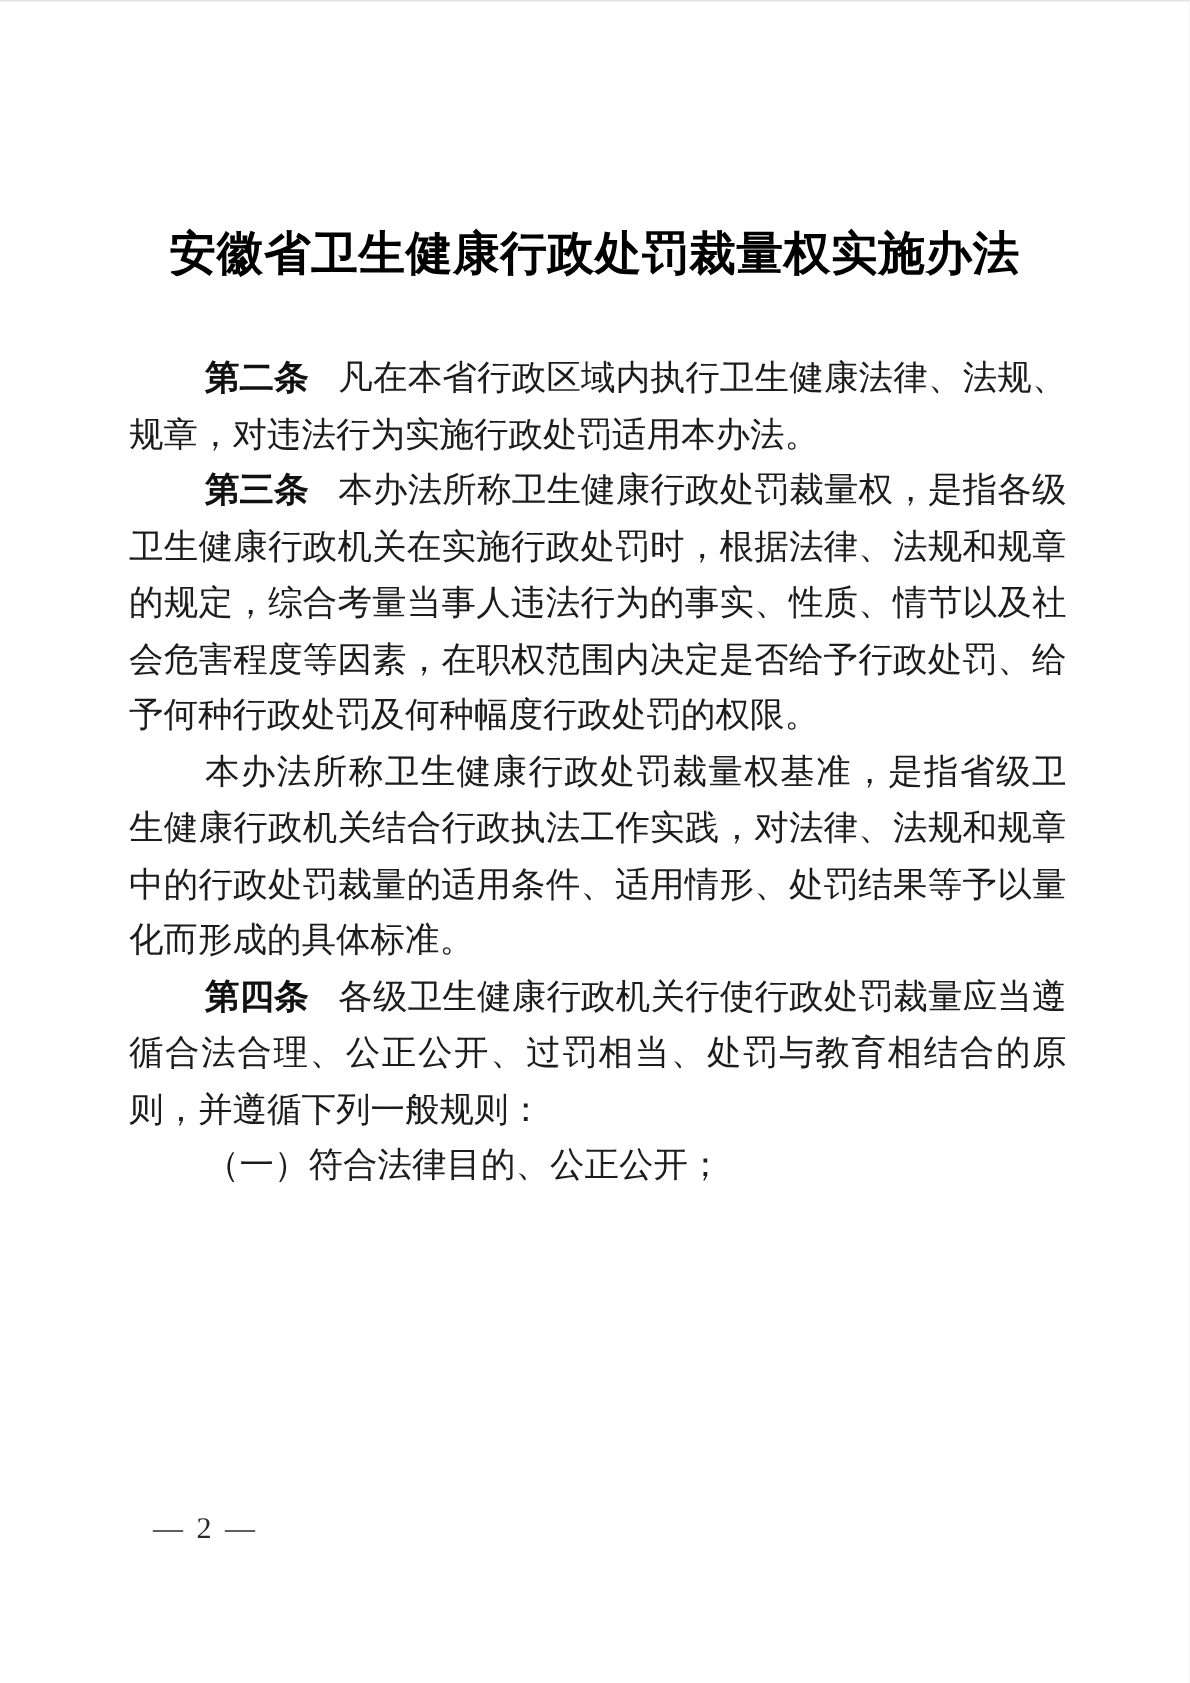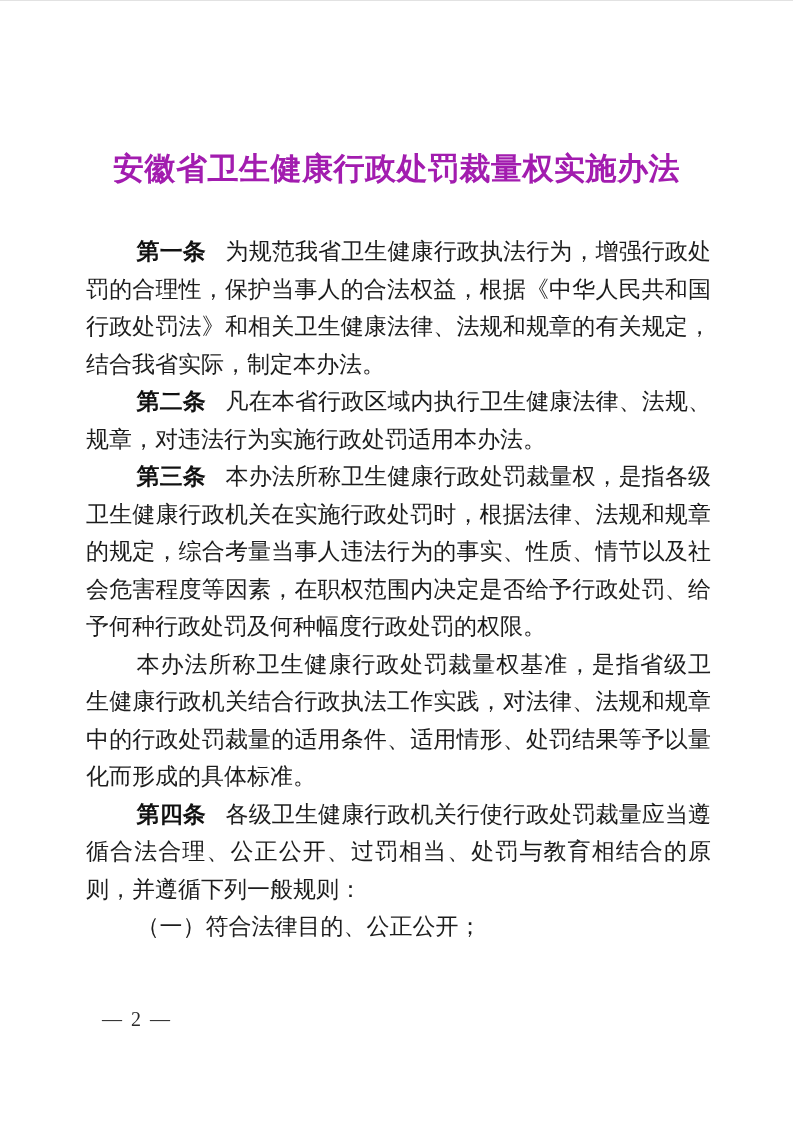--- a/index.html
+++ b/index.html
@@ -23,21 +23,21 @@
     position: absolute;
     top: 146px;
     left: 0;
     width: 100%;
     margin: 0;
     text-align: center;
     font-size: 31px;
     line-height: 44px;
     font-weight: bold;
     letter-spacing: 0.5px;
-    color: #a21caf;
+    color: #000000;
   }
   .doc-body {
     position: absolute;
     top: 232px;
     left: 86px;
     width: 625px;
     font-size: 23px;
     line-height: 37.5px;
     text-align: justify;
     text-justify: inter-ideograph;
@@ -68,21 +68,20 @@
 </style>
 </head>
 <body>
 
 <div class="page">
 
   <h1 class="doc-title">安徽省卫生健康行政处罚裁量权实施办法</h1>
 
   <div class="doc-body">
 
-    <p><span class="article-label">第一条</span><span>为规范我省卫生健康行政执法行为，增强行政处罚的合理性，保护当事人的合法权益，根据《中华人民共和国行政处罚法》和相关卫生健康法律、法规和规章的有关规定，结合我省实际，制定本办法。</span></p>
 
     <p><span class="article-label">第二条</span><span>凡在本省行政区域内执行卫生健康法律、法规、规章，对违法行为实施行政处罚适用本办法。</span></p>
 
 
     <p><span class="article-label">第三条</span><span>本办法所称卫生健康行政处罚裁量权，是指各级卫生健康行政机关在实施行政处罚时，根据法律、法规和规章的规定，综合考量当事人违法行为的事实、性质、情节以及社会危害程度等因素，在职权范围内决定是否给予行政处罚、给予何种行政处罚及何种幅度行政处罚的权限。</span></p>
 
     <p><span>本办法所称卫生健康行政处罚裁量权基准，是指省级卫生健康行政机关结合行政执法工作实践，对法律、法规和规章中的行政处罚裁量的适用条件、适用情形、处罚结果等予以量化而形成的具体标准。</span></p>
 
     <p><span class="article-label">第四条</span><span>各级卫生健康行政机关行使行政处罚裁量应当遵循合法合理、公正公开、过罚相当、处罚与教育相结合的原则，并遵循下列一般规则：</span></p>
 

